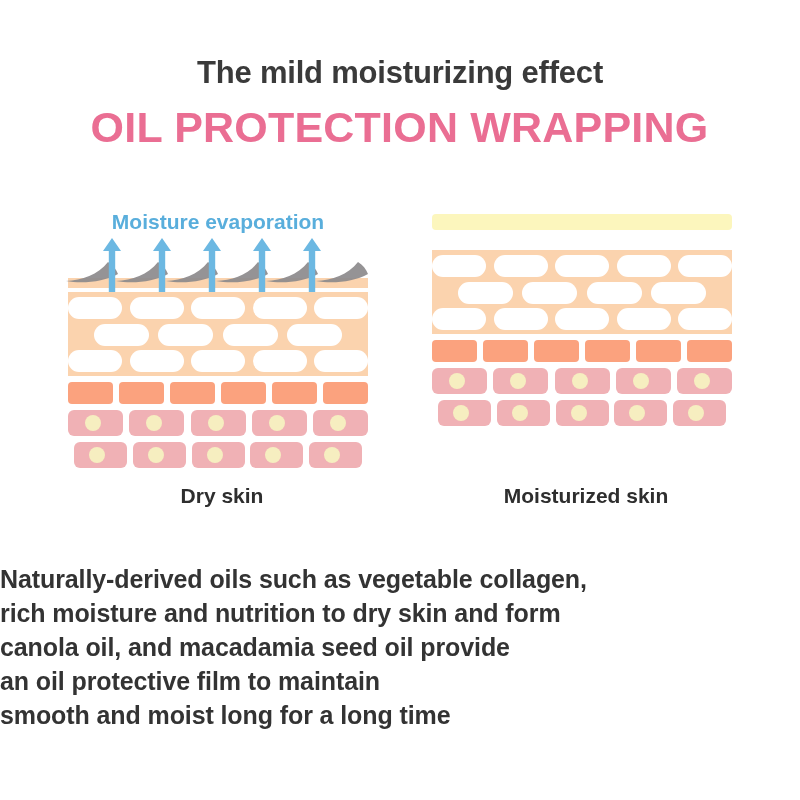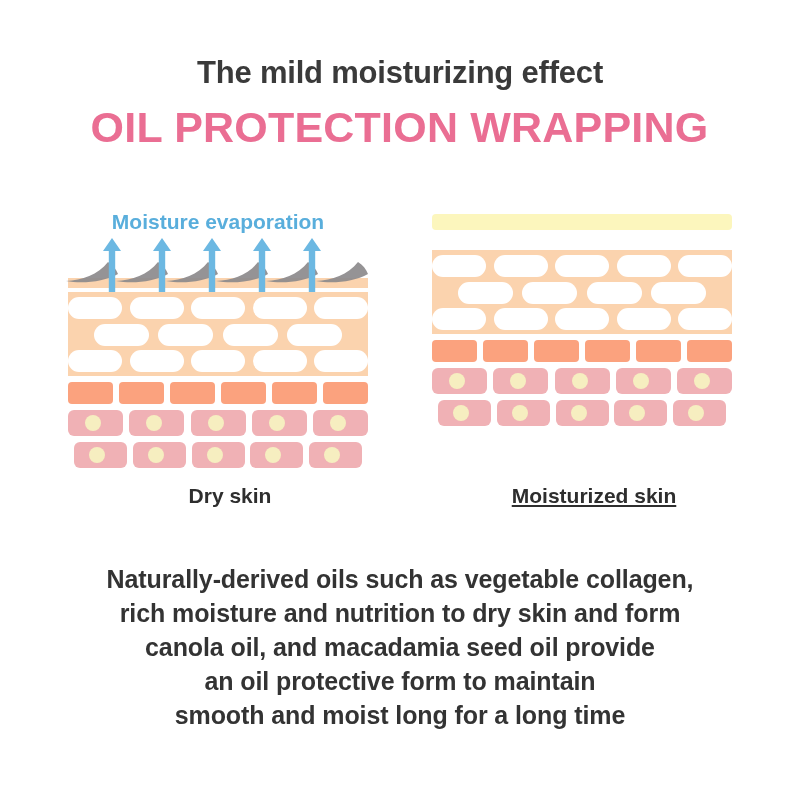--- a/index.html
+++ b/index.html
@@ -197,44 +197,43 @@
     height: 16px;
     border-radius: 50%;
     background: #f6eec0;
   }
   .cell-row.c2 .nucleus { left: 15px; }
 
   
   .captions {
     position: absolute;
     top: 483px;
-    left: 12px;
+    left: 4px;
     width: 673px;
     height: 30px;
   }
   .caption {
     position: absolute;
     width: 300px;
     text-align: center;
     font-size: 21px;
     font-weight: bold;
     color: #2e2e2e;
     line-height: 1.2;
     white-space: nowrap;
   }
   .caption.left  { left: 68px; }
-  .caption.right { left: 432px; text-decoration: underline; }
+  .caption.right { left: 432px; }
 
   
   .body-copy {
     position: absolute;
     top: 562px;
     left: 0;
     width: 800px;
-    text-align: center;
   }
   .body-line {
     font-size: 25px;
     font-weight: bold;
     color: #333333;
     line-height: 34px;
     letter-spacing: -0.1px;
     white-space: nowrap;
   }
 </style>
@@ -468,17 +467,17 @@
 
   <div class="captions">
     <div class="caption left">Dry skin</div>
     <div class="caption right">Moisturized skin</div>
   </div>
 
   <div class="body-copy">
     <div class="body-line">Naturally-derived oils such as vegetable collagen,</div>
     <div class="body-line">rich moisture and nutrition to dry skin and form</div>
     <div class="body-line">canola oil, and macadamia seed oil provide</div>
-    <div class="body-line">an oil protective form to maintain</div>
+    <div class="body-line">an oil protective film to maintain</div>
     <div class="body-line">smooth and moist long for a long time</div>
   </div>
 
 </div>
 
 </body></html>

